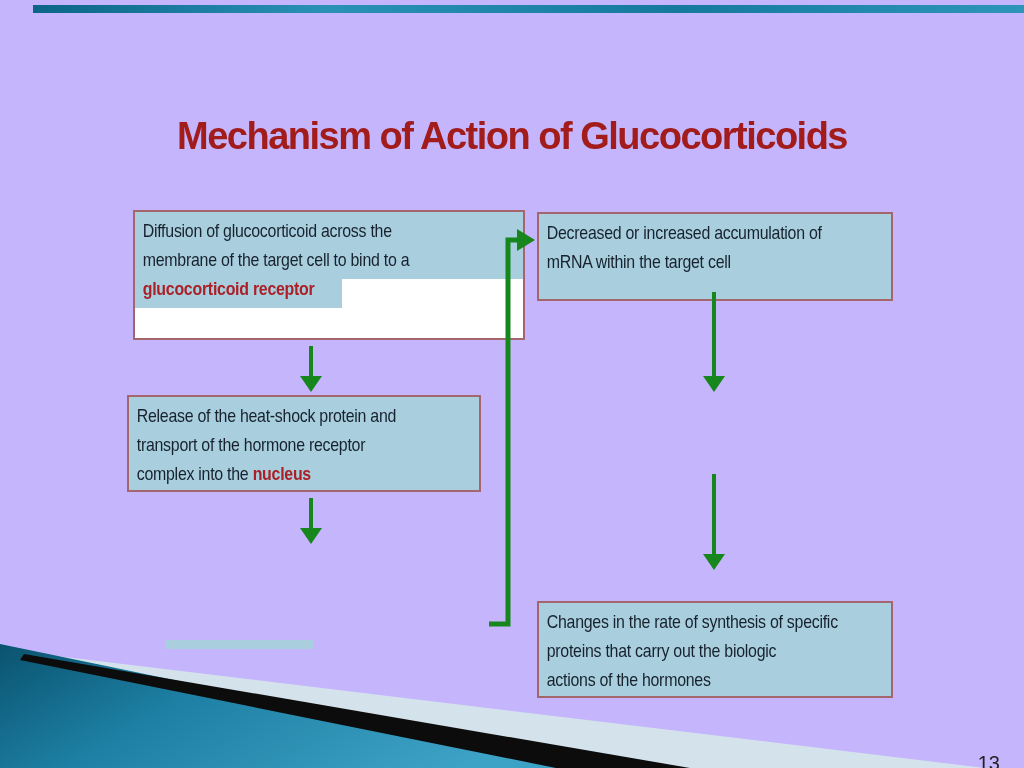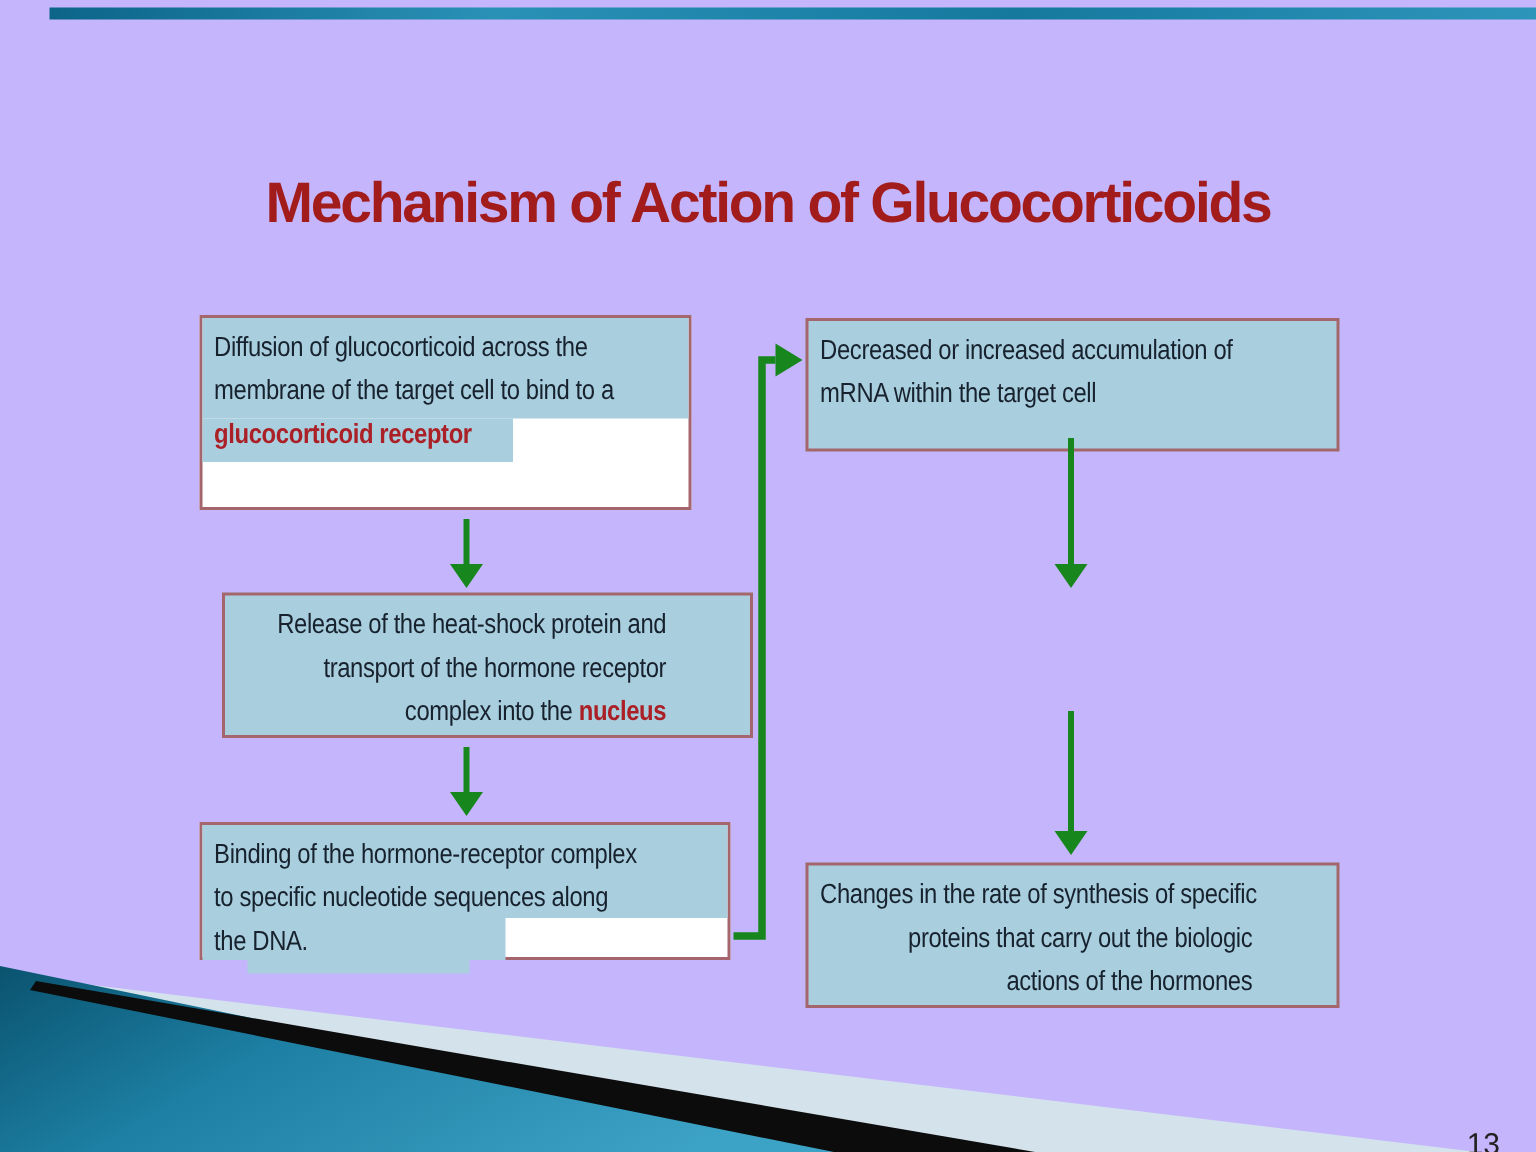--- a/index.html
+++ b/index.html
@@ -41,58 +41,49 @@
 </style>
 </head>
 <body>
 
 <div id="slide">
 
   <div id="top-bar"></div>
 
   <h1 id="title">Mechanism of Action of Glucocorticoids</h1>
 
-  <div class="box" style="left:133px;top:210px;width:328px;height:130px;">
+  <div class="box" style="left:133px;top:210px;width:392px;height:130px;">
     <div class="hl" style="left:0;top:0;right:0;height:67px;"></div>
     <div class="hl" style="left:0;top:67px;width:207px;height:29px;"></div>
     <div class="txt">
       <div class="line">Diffusion of glucocorticoid across the</div>
       <div class="line">membrane of the target cell to bind to a</div>
       <div class="line"><span class="red">glucocorticoid receptor</span></div>
     </div>
   </div>
 
-  <div class="box blue" style="left:148px;top:395px;width:354px;height:97px;text-align:right;">
+  <div class="box blue" style="left:127px;top:395px;width:354px;height:97px;">
     <div class="txt">
       <div class="line">Release of the heat-shock protein and</div>
       <div class="line">transport of the hormone receptor</div>
       <div class="line"><span>complex into the </span><span class="red">nucleus</span></div>
     </div>
   </div>
 
-  <div class="box" style="left:133px;top:548px;width:354px;height:92px;">
-    <div class="hl" style="left:0;top:0;right:0;height:62px;"></div>
-    <div class="hl" style="left:0;top:62px;width:202px;height:28px;"></div>
-    <div class="txt">
-      <div class="line">Binding of the hormone-receptor complex</div>
-      <div class="line">to specific nucleotide sequences along</div>
-      <div class="line">the DNA.</div>
-    </div>
-  </div>
   <div id="dna-tab"></div>
 
   <div class="box blue" style="left:537px;top:212px;width:356px;height:89px;">
     <div class="txt">
       <div class="line">Decreased or increased accumulation of</div>
       <div class="line">mRNA within the target cell</div>
     </div>
   </div>
 
 
-  <div class="box blue" style="left:537px;top:575px;width:356px;height:97px;text-align:right;">
+  <div class="box blue" style="left:537px;top:601px;width:356px;height:97px;">
     <div class="txt">
       <div class="line">Changes in the rate of synthesis of specific</div>
       <div class="line">proteins that carry out the biologic</div>
       <div class="line">actions of the hormones</div>
     </div>
   </div>
 
   <svg class="overlay" width="1024" height="768" viewBox="0 0 1024 768">
     <g>
       <rect x="309" y="346" width="4" height="32" fill="#17861c"></rect>

